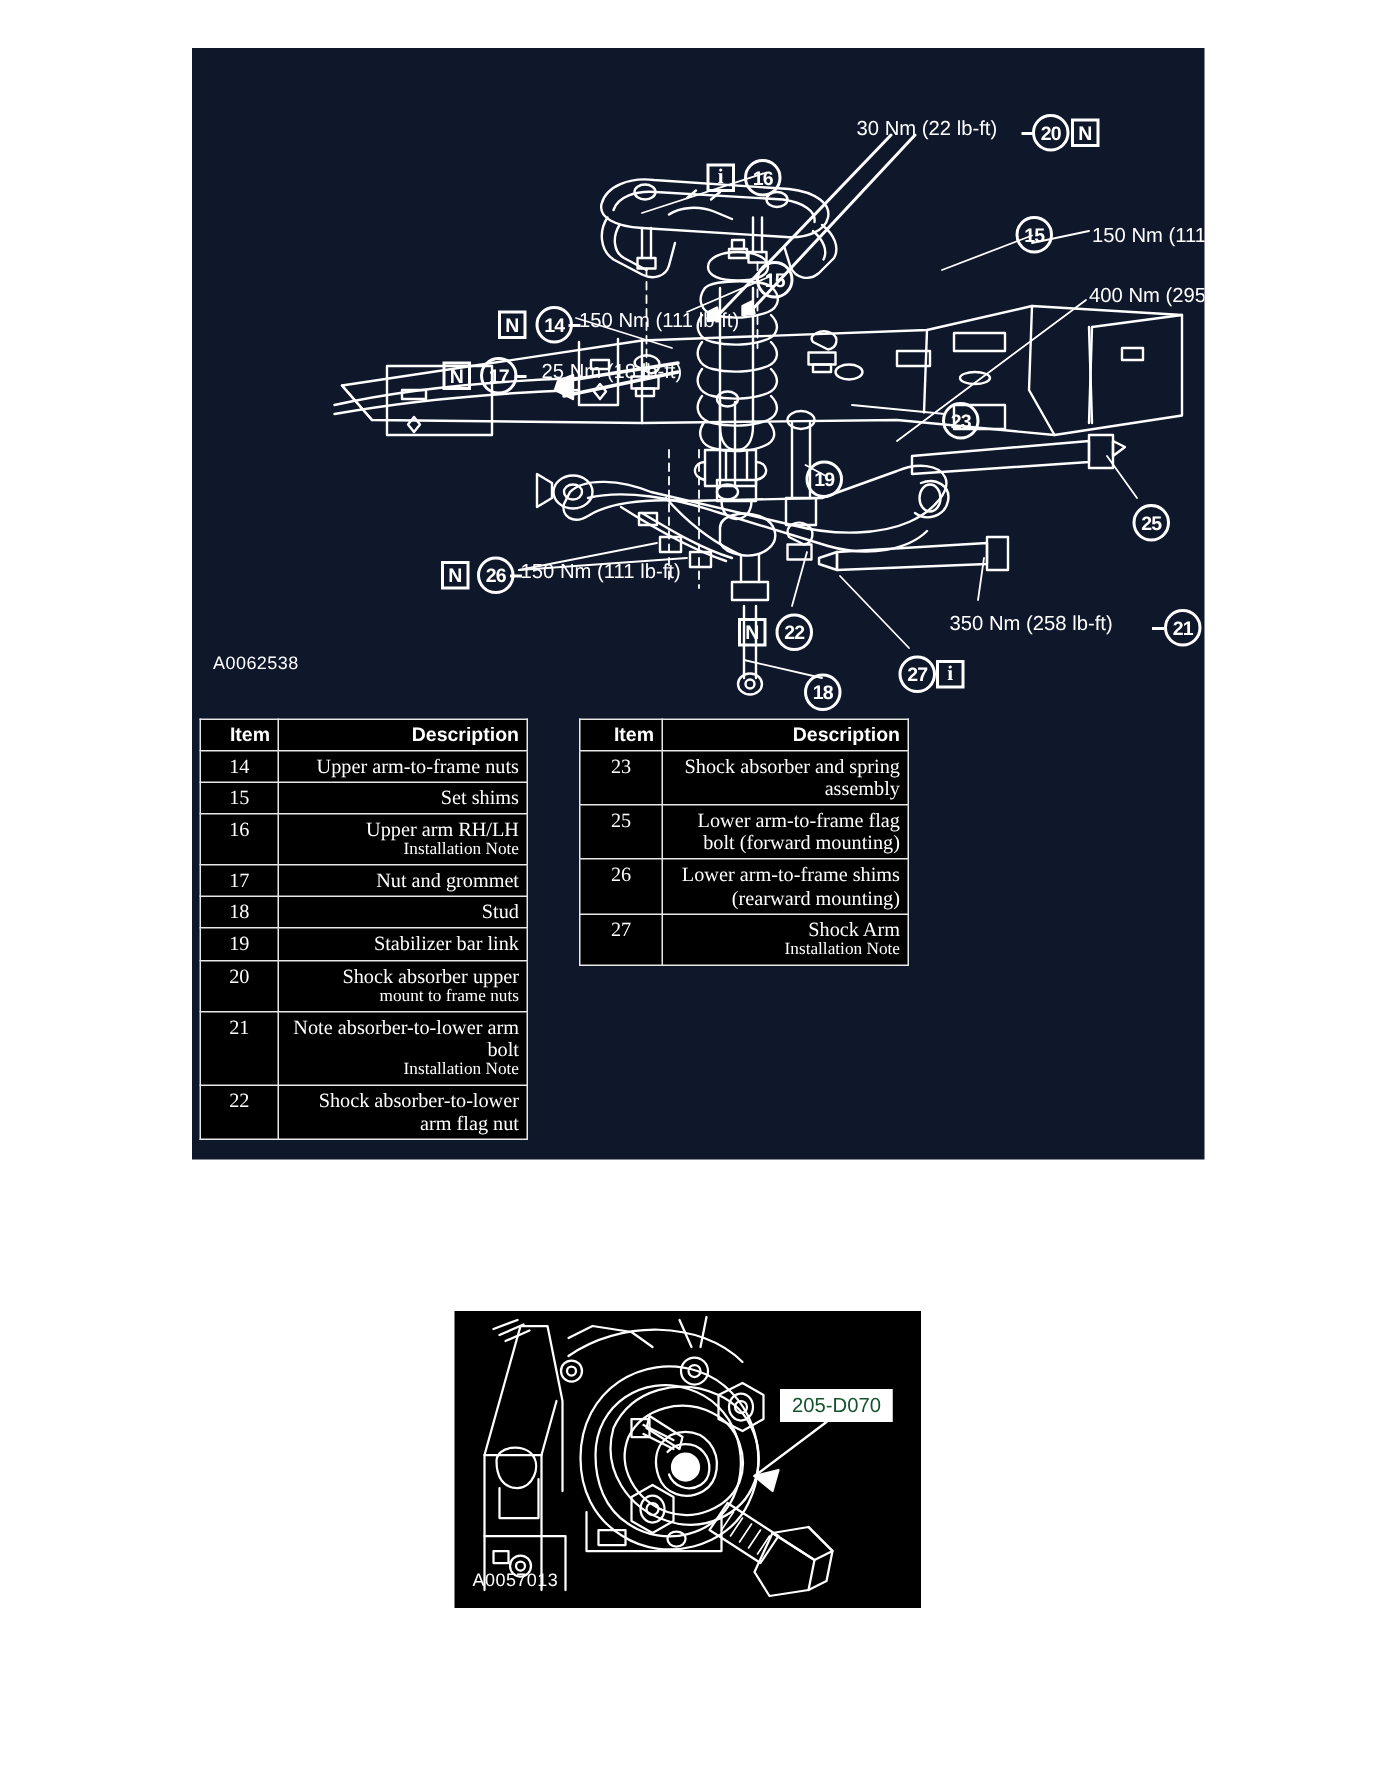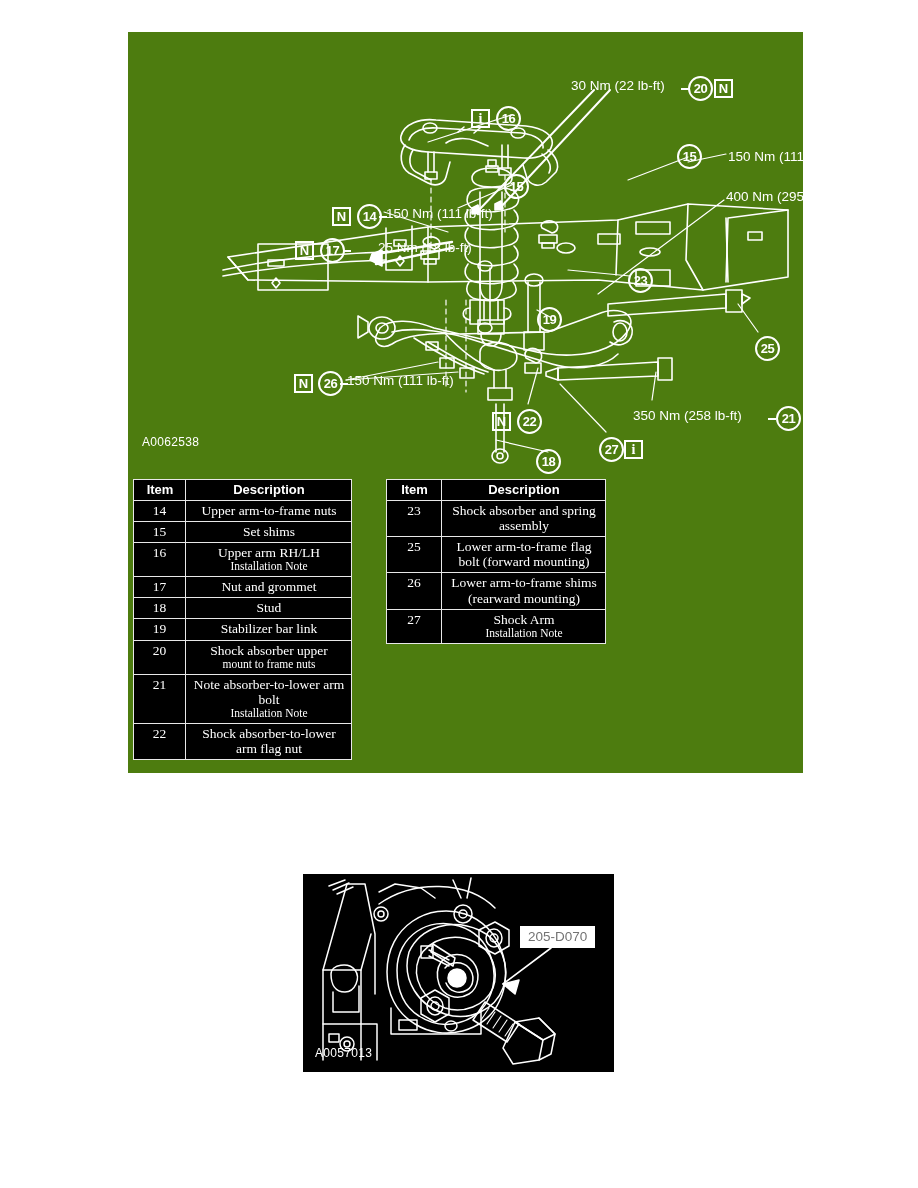--- a/index.html
+++ b/index.html
@@ -9,21 +9,21 @@
     font-family:"Liberation Sans", sans-serif;
     position:relative;
     overflow:hidden;
   }
 
   
   #main-panel{
     position:absolute;
     left:128px; top:32px;
     width:675px; height:741px;
-    background:#4d7c0f;
+    background:#0f172a;
     overflow:hidden;
   }
 
   
   .circ{
     position:absolute;
     width:25px;height:25px;
     border:2px solid #ffffff;
     border-radius:50%;
     color:#ffffff;
@@ -72,21 +72,21 @@
     position:absolute;
     border-collapse:collapse;
     background:#000000;
     color:#ffffff;
     table-layout:fixed;
   }
   .spec-table td,.spec-table th{
     border:1px solid #e8e8e8;
     padding:2px 5px 3px 6px;
     vertical-align:top;
-    text-align:center;
+    text-align:right;
   }
   .spec-table th{
     font-family:"Liberation Sans", sans-serif;
     font-size:13px;
     font-weight:bold;
     padding:2px 5px 3px 6px;
   }
   .spec-table td{
     font-family:"Liberation Serif", serif;
     font-size:13.5px;
@@ -104,21 +104,21 @@
     position:absolute;
     left:303px; top:874px;
     width:311px; height:198px;
     background:#000000;
     overflow:hidden;
   }
   #tool-label{
     position:absolute;
     left:217px; top:52px;
     background:#ffffff;
-    color:#737373;
+    color:#14532d;
     font-family:"Liberation Sans", sans-serif;
     font-size:13.5px;
     padding:2px 7px 3px 7px;
     border:1px solid #ffffff;
     white-space:nowrap;
   }
 </style>
 </head>
 <body>
 
@@ -288,21 +288,21 @@
         <path d="M524 368 L528 340"></path>
         <path d="M502 244 L440 238"></path>
       </g>
     </g>
   </svg>
 
   <div class="torque" style="left:443px;top:46px;">30 Nm (22 lb-ft)</div>
   <div class="torque" style="left:600px;top:117px;">150 Nm (111 lb-ft)</div>
   <div class="torque" style="left:598px;top:157px;">400 Nm (295 lb-ft)</div>
   <div class="torque" style="left:258px;top:174px;">150 Nm (111 lb-ft)</div>
-  <div class="torque" style="left:250px;top:208px;">25 Nm (18 lb-ft)</div>
+  <div class="torque" style="left:233px;top:208px;">25 Nm (18 lb-ft)</div>
   <div class="torque" style="left:219px;top:341px;">150 Nm (111 lb-ft)</div>
   <div class="torque" style="left:505px;top:376px;">350 Nm (258 lb-ft)</div>
 
   <div class="dash" style="left:553px;top:56px;width:8px;"></div>
 
   <div class="dash" style="left:251px;top:184px;width:8px;"></div>
   <div class="dash" style="left:215px;top:218px;width:8px;"></div>
   <div class="dash" style="left:212px;top:351px;width:8px;"></div>
   <div class="dash" style="left:640px;top:386px;width:8px;"></div>
 

